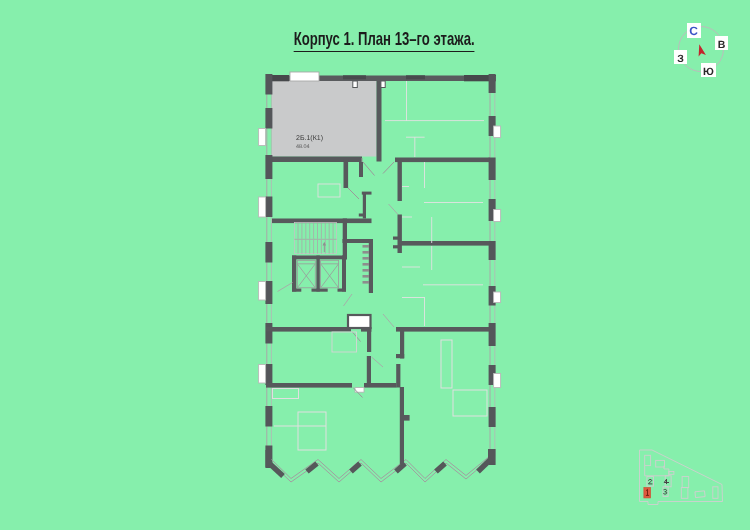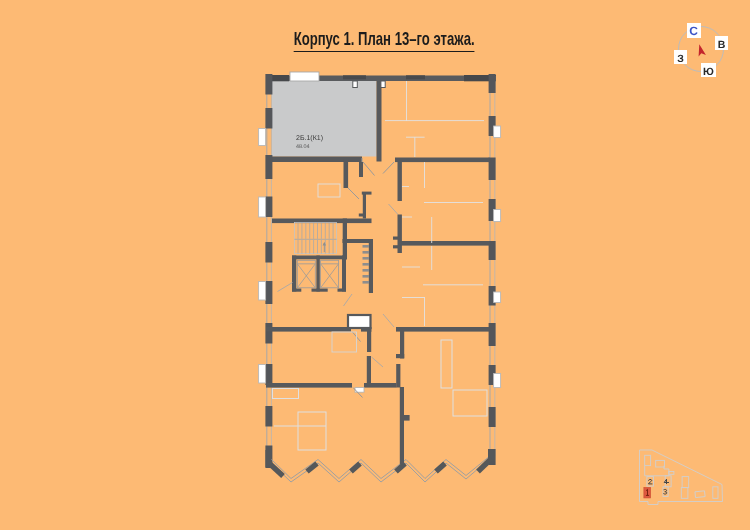--- a/index.html
+++ b/index.html
@@ -1,16 +1,16 @@
 <!DOCTYPE html>
 <html><head>
 <meta charset="utf-8">
 <style>
   html,body{margin:0;padding:0;background:#ffffff;}
-  .page{position:relative;width:750px;height:530px;background:#fdba74;overflow:hidden;
+  .page{position:relative;width:750px;height:530px;background:#86efac;overflow:hidden;
         font-family:"Liberation Sans", sans-serif;-webkit-font-smoothing:antialiased;}
   .title{position:absolute;left:9px;top:28px;width:750px;text-align:center;
          font-size:19px;font-weight:700;color:#1c1c1c;}
   .title span{display:inline-block;transform:scaleX(0.69);transform-origin:50% 50%;
          border-bottom:1.5px solid #1c1c1c;padding-bottom:1px;}
 </style>
 </head>
 <body>
 <div class="page">
 

